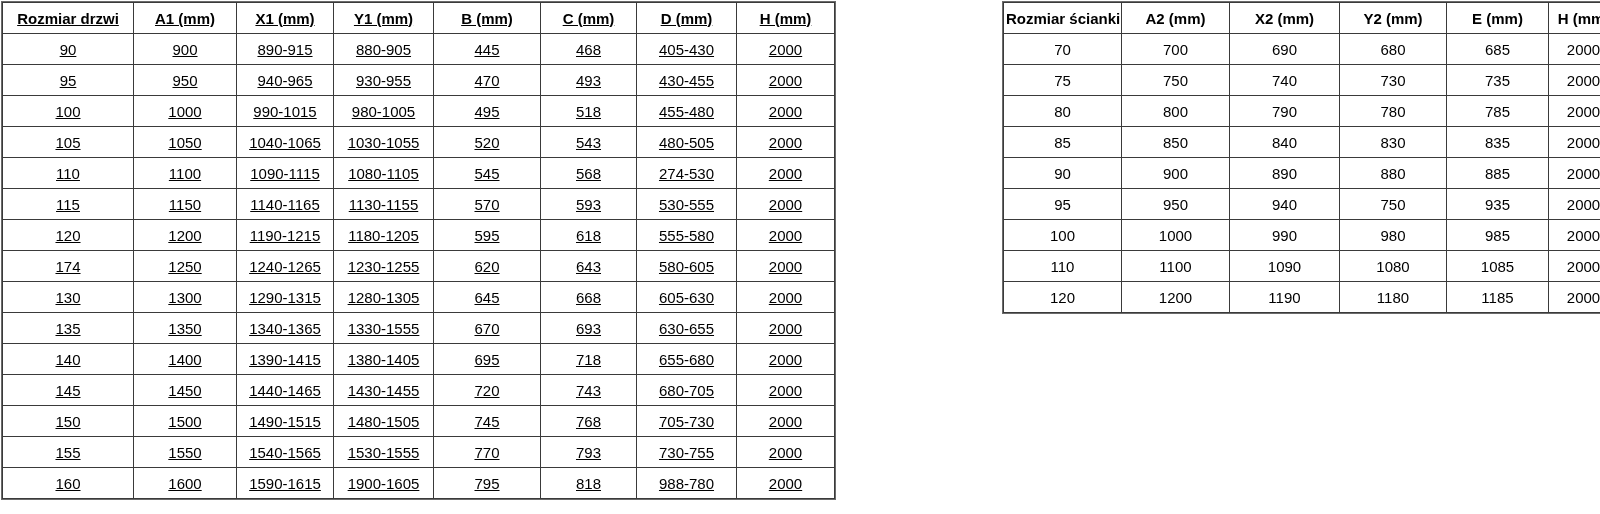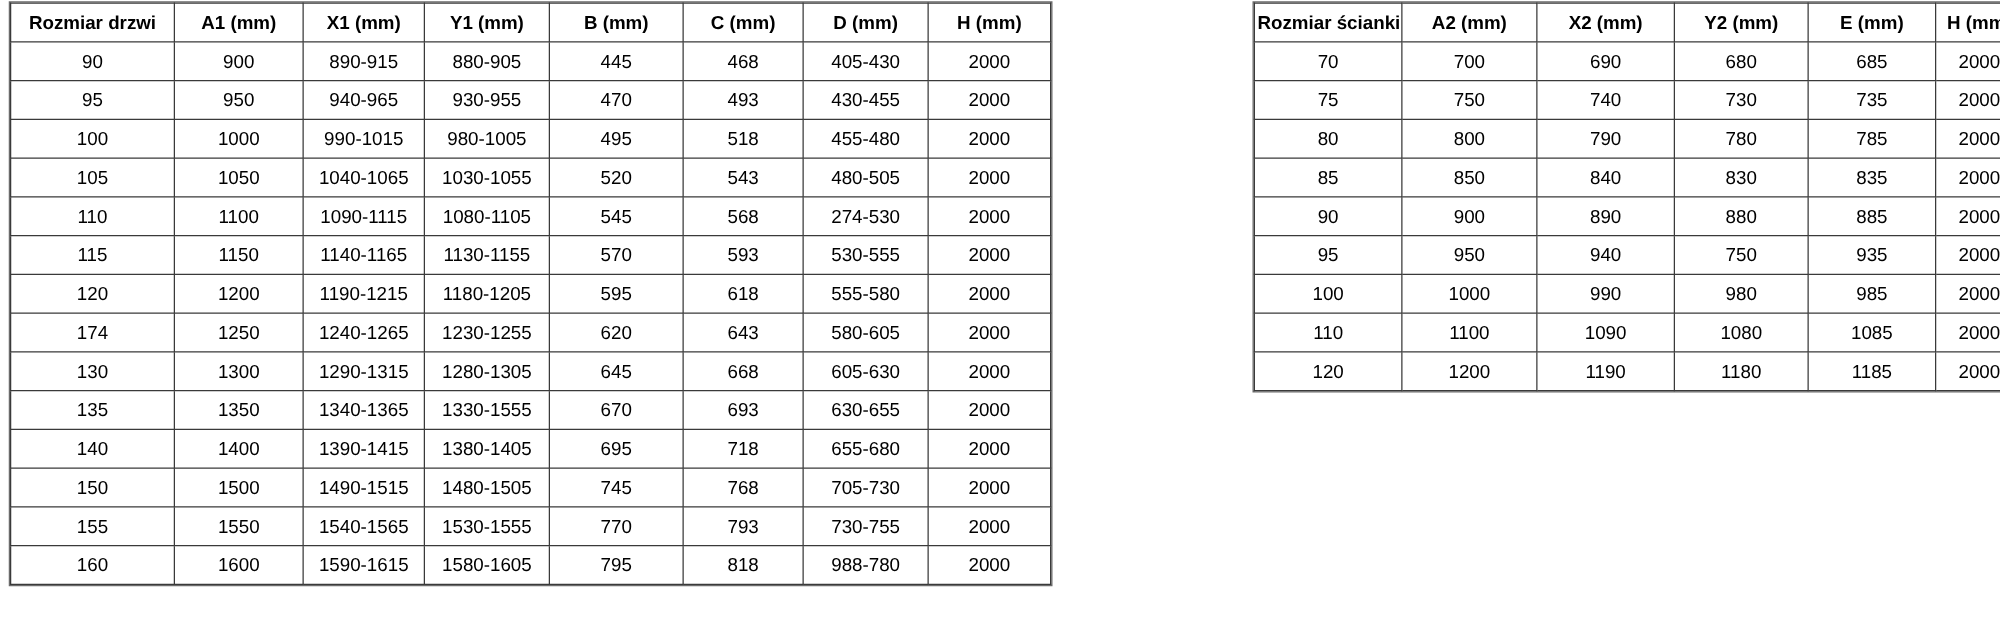--- a/index.html
+++ b/index.html
@@ -17,21 +17,21 @@
     background: #ffffff;
     overflow: hidden;
   }
   table.spec-table {
     border-collapse: collapse;
     table-layout: fixed;
     position: absolute;
     top: 2px;
     background: #ffffff;
   }
-  #door-table { left: 8px; width: 832px; }
+  #door-table { left: 2px; width: 832px; text-decoration: underline; }
   #wall-table { left: 1003px; width: 615px; }
   table.spec-table th,
   table.spec-table td {
     border: 1px solid #3a3a3a;
     text-align: center;
     vertical-align: middle;
     height: 31px;
     padding: 0 2px;
     font-size: 15px;
     line-height: 1;
@@ -180,20 +180,30 @@
           <td>140</td>
           <td>1400</td>
           <td>1390-1415</td>
           <td>1380-1405</td>
           <td>695</td>
           <td>718</td>
           <td>655-680</td>
           <td>2000</td>
         </tr>
         <tr>
+          <td>145</td>
+          <td>1450</td>
+          <td>1440-1465</td>
+          <td>1430-1455</td>
+          <td>720</td>
+          <td>743</td>
+          <td>680-705</td>
+          <td>2000</td>
+        </tr>
+        <tr>
           <td>150</td>
           <td>1500</td>
           <td>1490-1515</td>
           <td>1480-1505</td>
           <td>745</td>
           <td>768</td>
           <td>705-730</td>
           <td>2000</td>
         </tr>
         <tr>
@@ -203,21 +213,21 @@
           <td>1530-1555</td>
           <td>770</td>
           <td>793</td>
           <td>730-755</td>
           <td>2000</td>
         </tr>
         <tr>
           <td>160</td>
           <td>1600</td>
           <td>1590-1615</td>
-          <td>1580-1605</td>
+          <td>1900-1605</td>
           <td>795</td>
           <td>818</td>
           <td>988-780</td>
           <td>2000</td>
         </tr>
       </tbody>
   </table>
 
   <table class="spec-table" id="wall-table">
     <colgroup>

